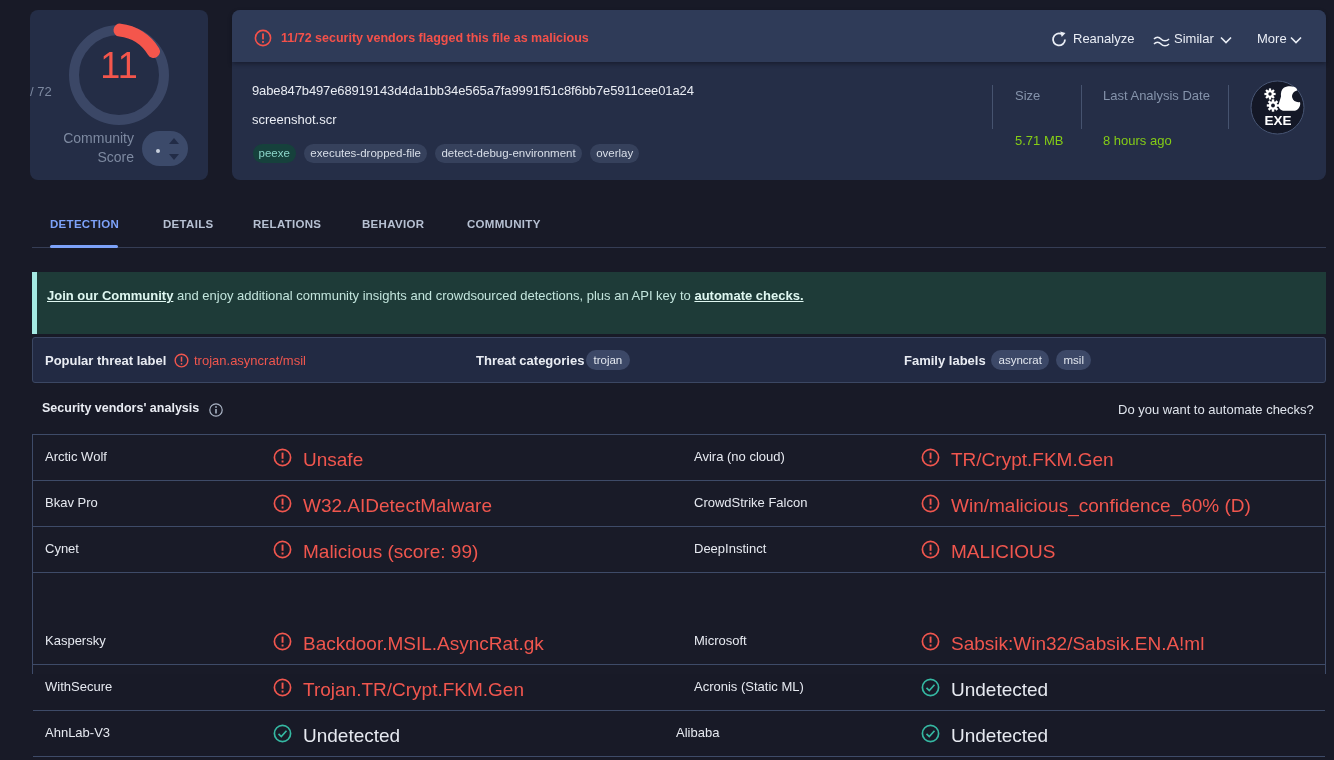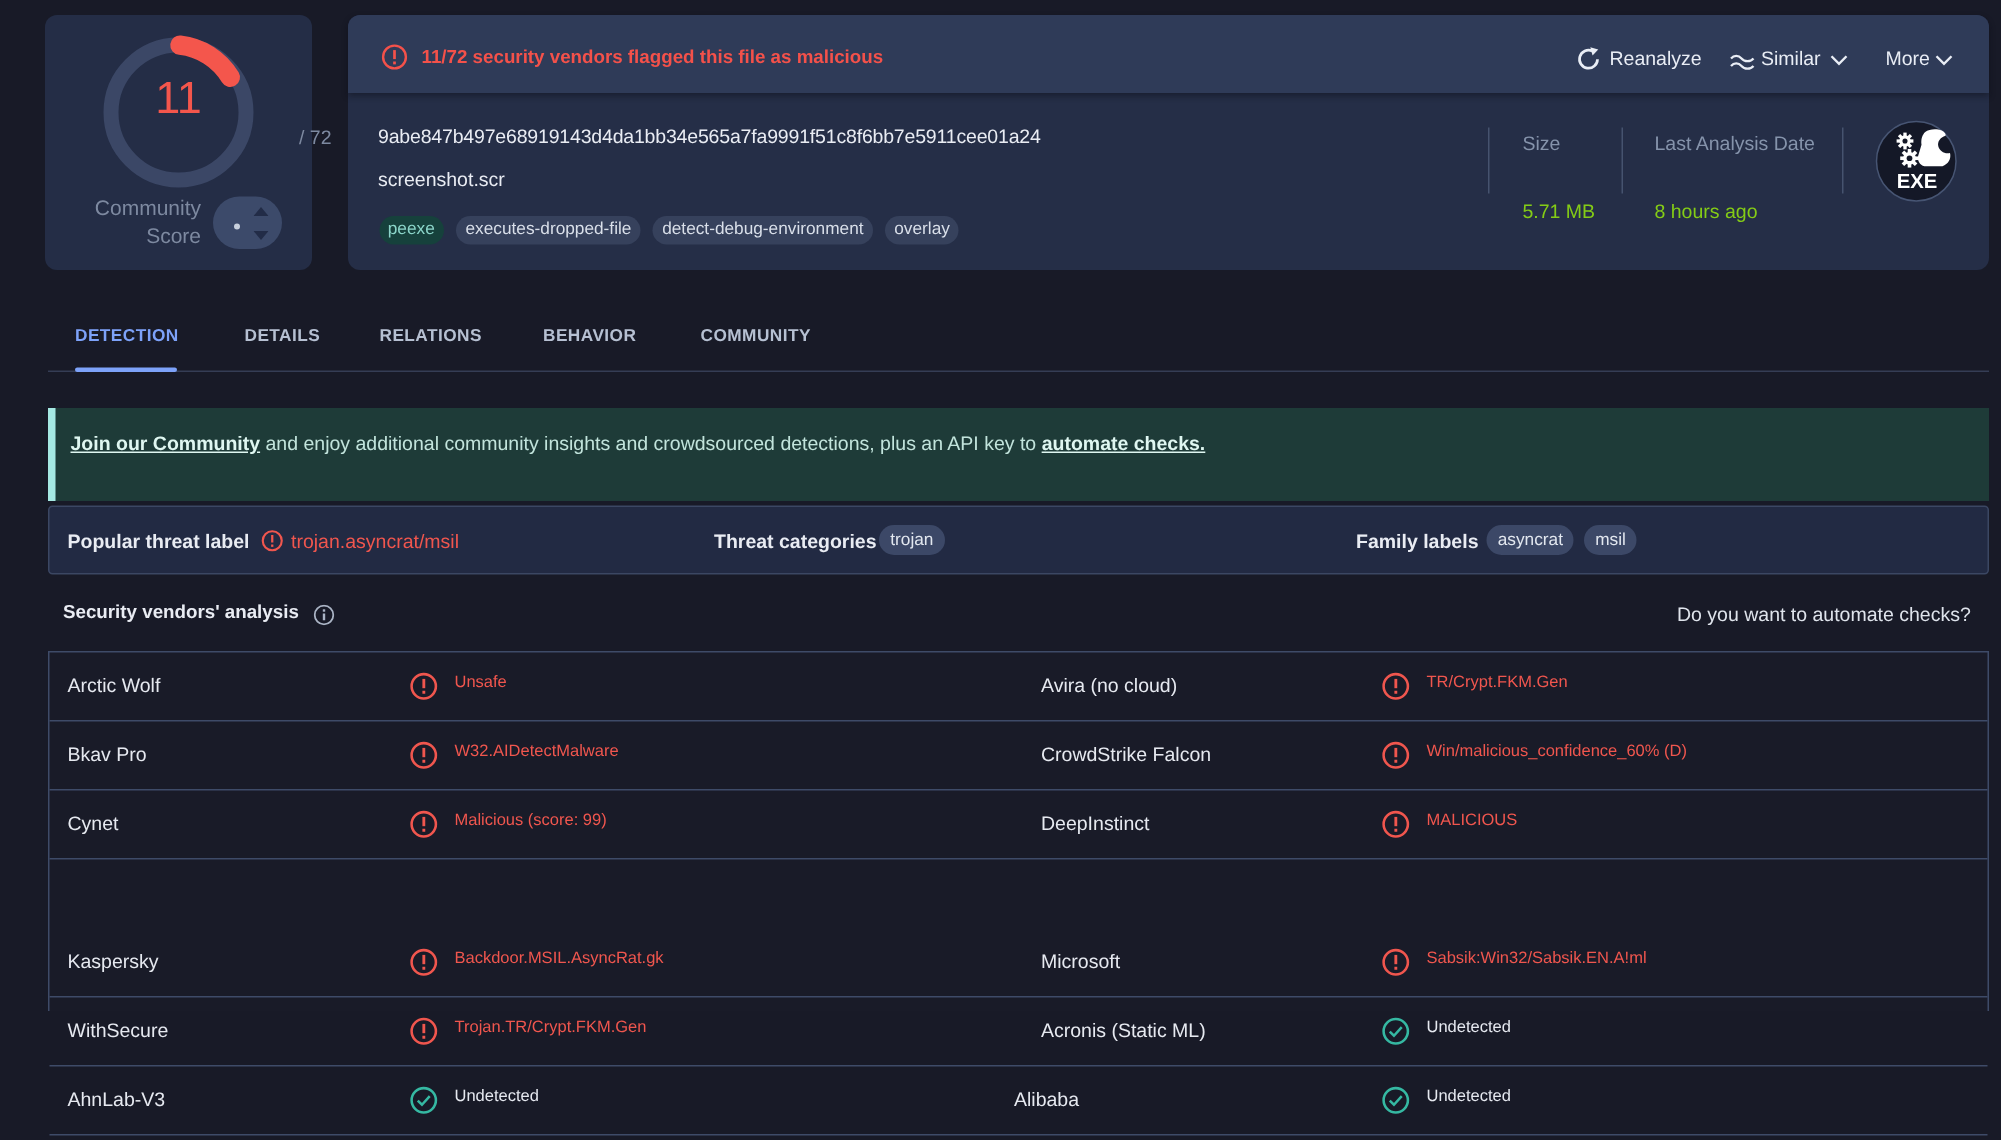--- a/index.html
+++ b/index.html
@@ -39,35 +39,35 @@
 .redtxt { color:#f0564e; font-size:13px; line-height:1; }
 .pill { display:inline-block; height:20px; line-height:20px; border-radius:10px; padding:0 7.5px;
   background:#3c4867; color:#e2e7ef; font-size:11.5px; }
 
 #vhead { left:42px; top:402px; font-weight:bold; font-size:12.5px; color:#e9ecf3; line-height:1; }
 #vask { top:403px; left:1118px; font-size:13px; color:#dfe4ec; line-height:1; }
 
 #vtable { left:32px; top:434px; width:1294px; height:240px; border:1px solid #3e4b68; border-bottom:none; background:#191b28; }
 .row { position:absolute; left:0; width:1292px; height:46px; border-bottom:1px solid #3e4b68; }
 .vn { position:absolute; top:15px; font-size:13px; color:#e6e9f0; line-height:1; }
-.res { position:absolute; top:15px; font-size:11px; line-height:1; }
+.res { position:absolute; top:15px; font-size:19px; line-height:1; }
 .res.bad { color:#f0564e; }
 .res.ok { color:#e6e9f0; }
 .icn { position:absolute; top:13px; width:19px; height:19px; }
 </style>
 </head>
 <body>
 
 <div class="abs" id="scorecard">
   <svg class="abs" style="left:19px; top:-5px;" width="140" height="140" viewBox="0 0 140 140">
     <circle cx="70" cy="70" r="45" fill="none" stroke="#3b4766" stroke-width="10"></circle>
     <path fill="none" stroke="#f4564c" stroke-width="13" stroke-linecap="round" d="M 71 25.1 A 45 45 0 0 1 104.5 46.5"></path>
   </svg>
-  <div class="abs" style="left:0; top:38.5px; width:178px; text-align:center; font-size:30px; line-height:34px; color:#f4564c;">11</div>
-  <div class="abs" style="left:0; top:75px; width:191px; text-align:right; font-size:13px; line-height:13px; color:#7d89a0;">/ 72</div>
+  <div class="abs" style="left:0; top:38.5px; width:178px; text-align:center; font-size:36px; line-height:34px; color:#f4564c;">11</div>
+  <div class="abs" style="left:0; top:75px; width:191px; text-align:left; font-size:13px; line-height:13px; color:#7d89a0;">/ 72</div>
   <div class="abs cslabel" style="left:0; top:119px; width:104px;">Community<br>Score</div>
   <div class="abs" id="votew">
     <div class="abs" style="left:14px; top:17.5px; width:4px; height:4px; border-radius:2px; background:#c8d0dd;"></div>
     <svg class="abs" style="left:27px; top:7px;" width="10" height="22" viewBox="0 0 10 22">
       <path d="M 5 0 L 10 6 L 0 6 Z" fill="#222c47"></path>
       <path d="M 0 16 L 10 16 L 5 22 Z" fill="#222c47"></path>
     </svg>
   </div>
 </div>
 

